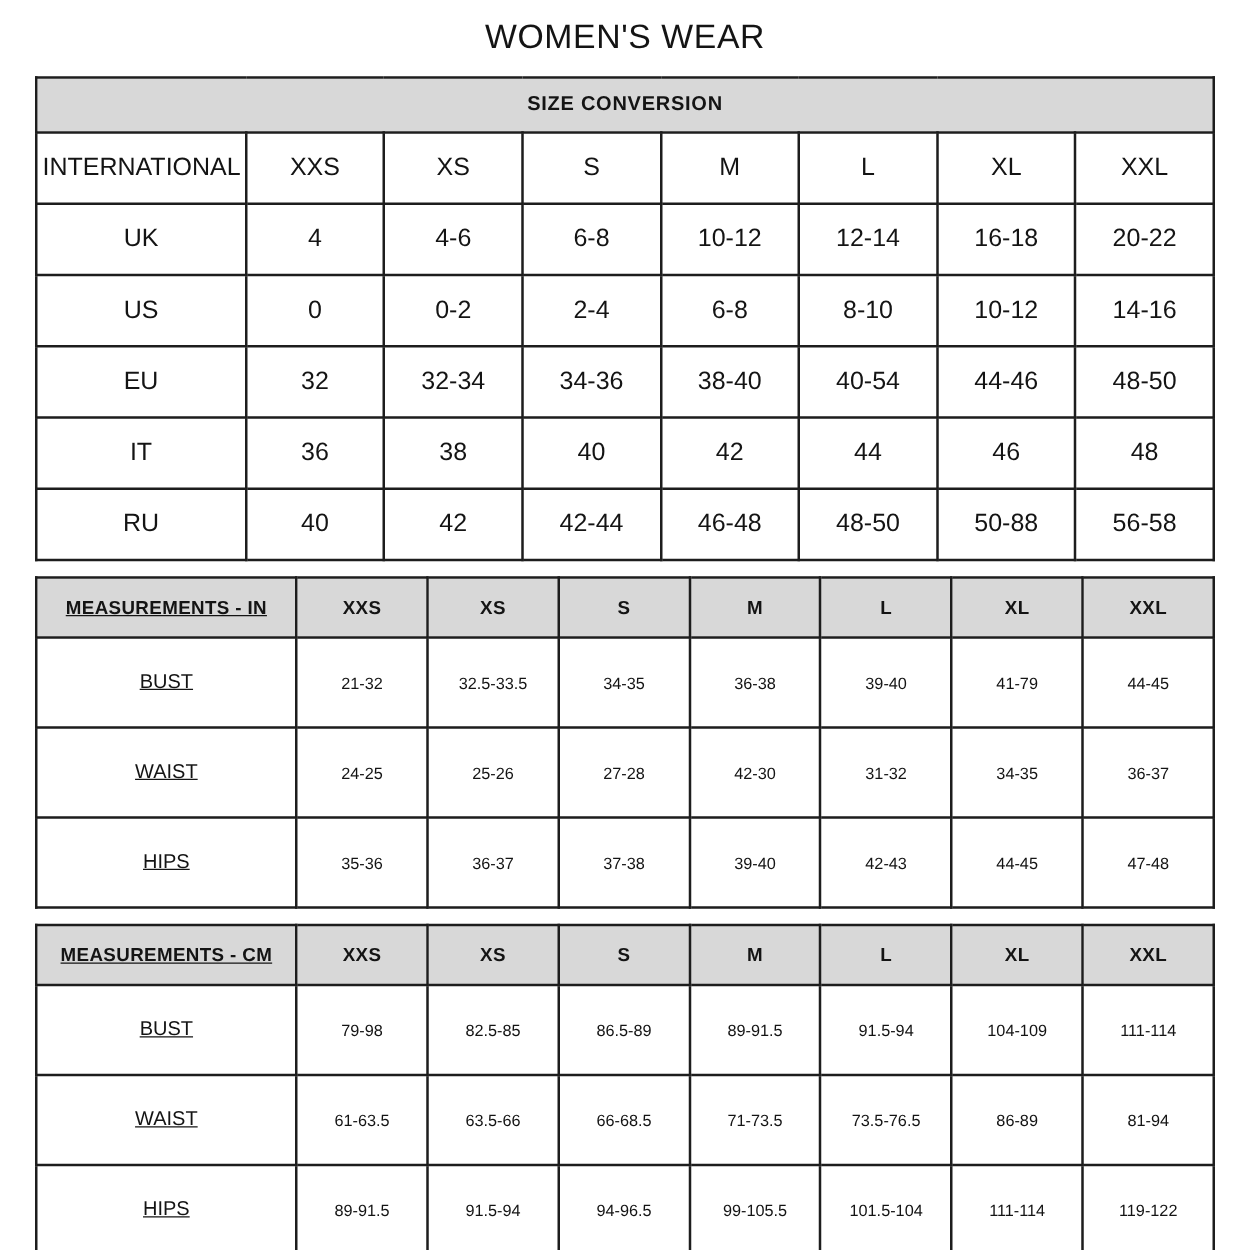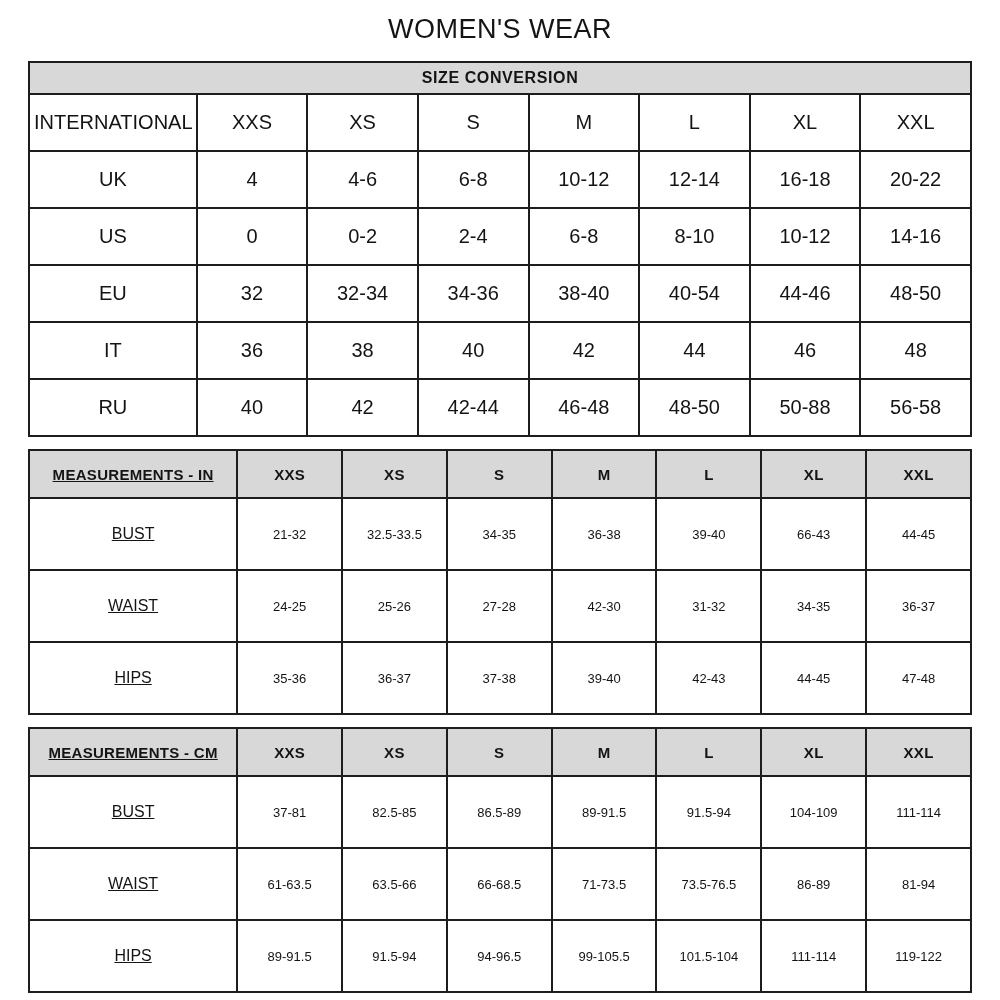--- a/index.html
+++ b/index.html
@@ -29,21 +29,21 @@
     text-align: center;
     margin-bottom: 12px;
   }
   .tbl td, .tbl th {
     border: 2px solid #1d1d1d;
     padding: 0 4px;
     vertical-align: middle;
     overflow: hidden;
   }
   
-  .conv .band-row { height: 32px; text-align: center; }
+  .conv .band-row { height: 44px; text-align: center; }
   .conv .band {
     background: #d8d8d8;
     font-weight: bold;
     font-size: 16px;
     letter-spacing: 0.6px;
   }
   .conv tbody tr { height: 57px; }
   .conv td { font-size: 20px; }
   .c-label-conv { width: 17.8%; }
   
@@ -156,21 +156,21 @@
           <td>XL</td>
           <td>XXL</td>
         </tr>
         <tr>
           <td>BUST</td>
           <td>21-32</td>
           <td>32.5-33.5</td>
           <td>34-35</td>
           <td>36-38</td>
           <td>39-40</td>
-          <td>66-43</td>
+          <td>41-79</td>
           <td>44-45</td>
         </tr>
         <tr>
           <td>WAIST</td>
           <td>24-25</td>
           <td>25-26</td>
           <td>27-28</td>
           <td>42-30</td>
           <td>31-32</td>
           <td>34-35</td>
@@ -200,21 +200,21 @@
           <td>XXS</td>
           <td>XS</td>
           <td>S</td>
           <td>M</td>
           <td>L</td>
           <td>XL</td>
           <td>XXL</td>
         </tr>
         <tr>
           <td>BUST</td>
-          <td>37-81</td>
+          <td>79-98</td>
           <td>82.5-85</td>
           <td>86.5-89</td>
           <td>89-91.5</td>
           <td>91.5-94</td>
           <td>104-109</td>
           <td>111-114</td>
         </tr>
         <tr>
           <td>WAIST</td>
           <td>61-63.5</td>

